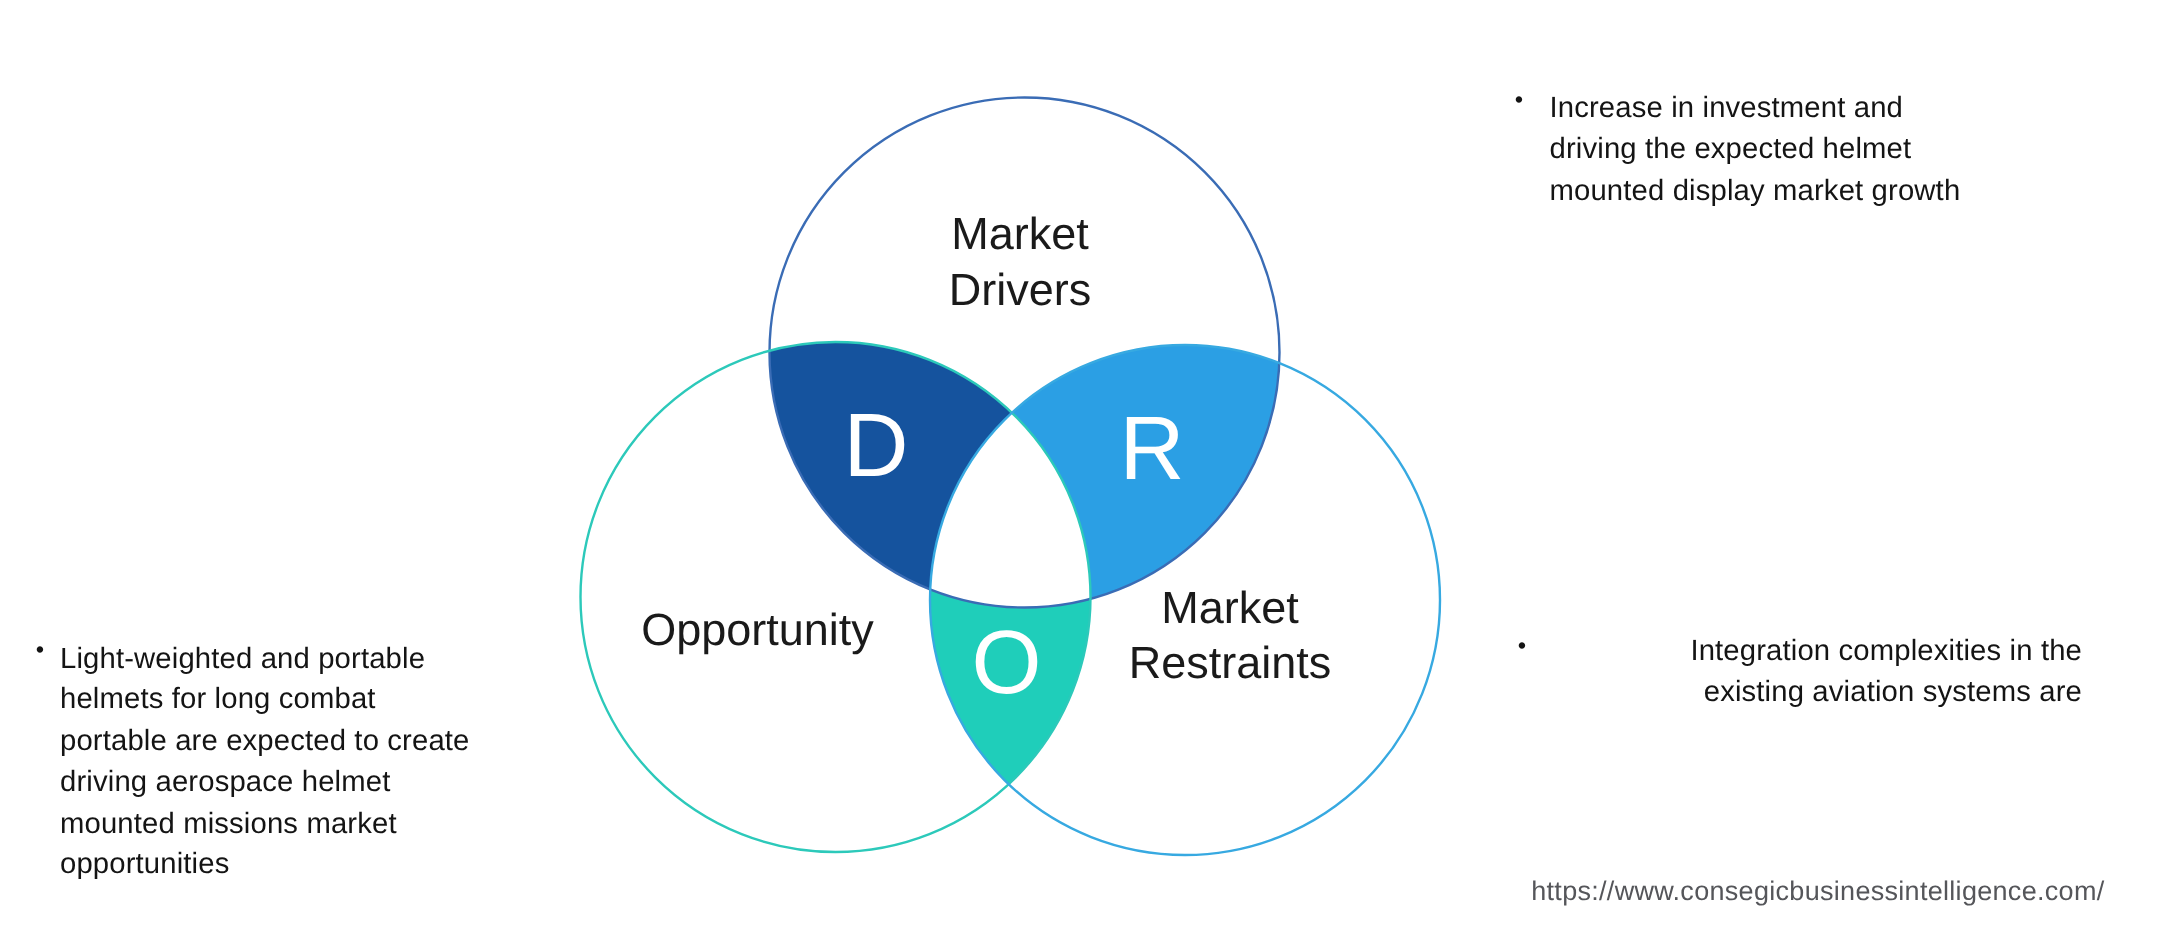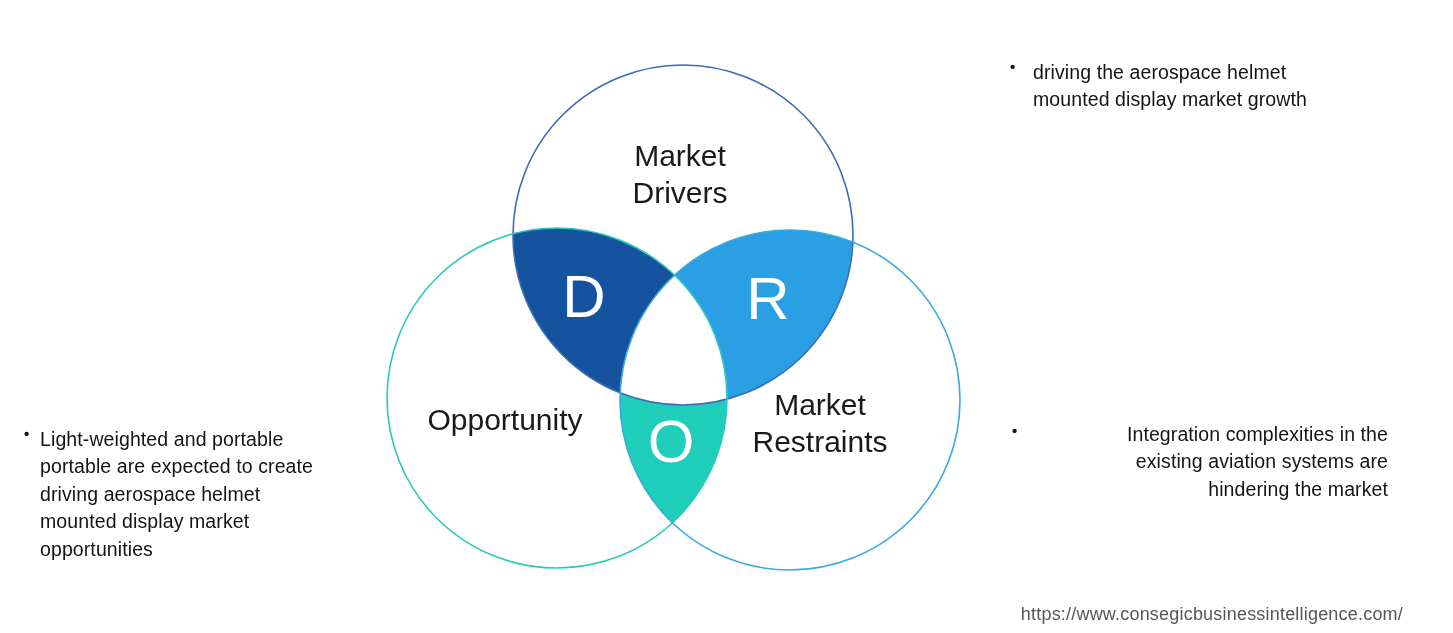--- a/index.html
+++ b/index.html
@@ -23,21 +23,21 @@
   }
   .bullet-block {
     position: absolute; color: #141414;
     font-size: 19.5px; line-height: 27.4px; font-weight: 400;
     letter-spacing: 0.1px;
   }
   .bullet-dot {
     position: absolute; color: #141414; font-size: 15px; font-weight: 700;
   }
   .source-url {
-    position: absolute; left: 970px; top: 604px; width: 433px;
+    position: absolute; left: 970px; top: 584px; width: 433px;
     text-align: right; font-size: 18px; color: #55565a; letter-spacing: 0.2px;
   }
 </style>
 </head>
 <body>
 
 <div class="canvas">
 
   <svg class="venn-svg" width="1453" height="633" viewBox="0 0 1453 633">
     <defs>
@@ -79,35 +79,36 @@
     <text class="venn-label" x="820" y="415" text-anchor="middle">Market</text>
     <text class="venn-label" x="820" y="452" text-anchor="middle">Restraints</text>
 
     <text class="venn-letter" x="584" y="317" text-anchor="middle">D</text>
     <text class="venn-letter" x="768" y="319" text-anchor="middle">R</text>
     <text class="venn-letter" x="671" y="462" text-anchor="middle">O</text>
   </svg>
 
   <span class="bullet-dot" style="left:1010px; top:58px;">•</span>
   <div class="bullet-block" style="left:1033px; top:59px; width:360px;">
-    <div>driving the aerospace helmet</div>
+    <div>Increase in investment and</div>
+    <div>driving the expected helmet</div>
     <div>mounted display market growth</div>
   </div>
 
   <span class="bullet-dot" style="left:24px; top:425px;">•</span>
   <div class="bullet-block" style="left:40px; top:426px; width:360px;">
     <div>Light-weighted and portable</div>
+    <div>helmets for long combat</div>
     <div>portable are expected to create</div>
     <div>driving aerospace helmet</div>
-    <div>mounted display market</div>
+    <div>mounted missions market</div>
     <div>opportunities</div>
   </div>
 
   <span class="bullet-dot" style="left:1012px; top:422px;">•</span>
   <div class="bullet-block" style="left:1038px; top:421px; width:350px;text-align:right;">
     <div>Integration complexities in the</div>
     <div>existing aviation systems are</div>
-    <div>hindering the market</div>
   </div>
 
   <div class="source-url">https://www.consegicbusinessintelligence.com/</div>
 
 </div>
 
 </body></html>

